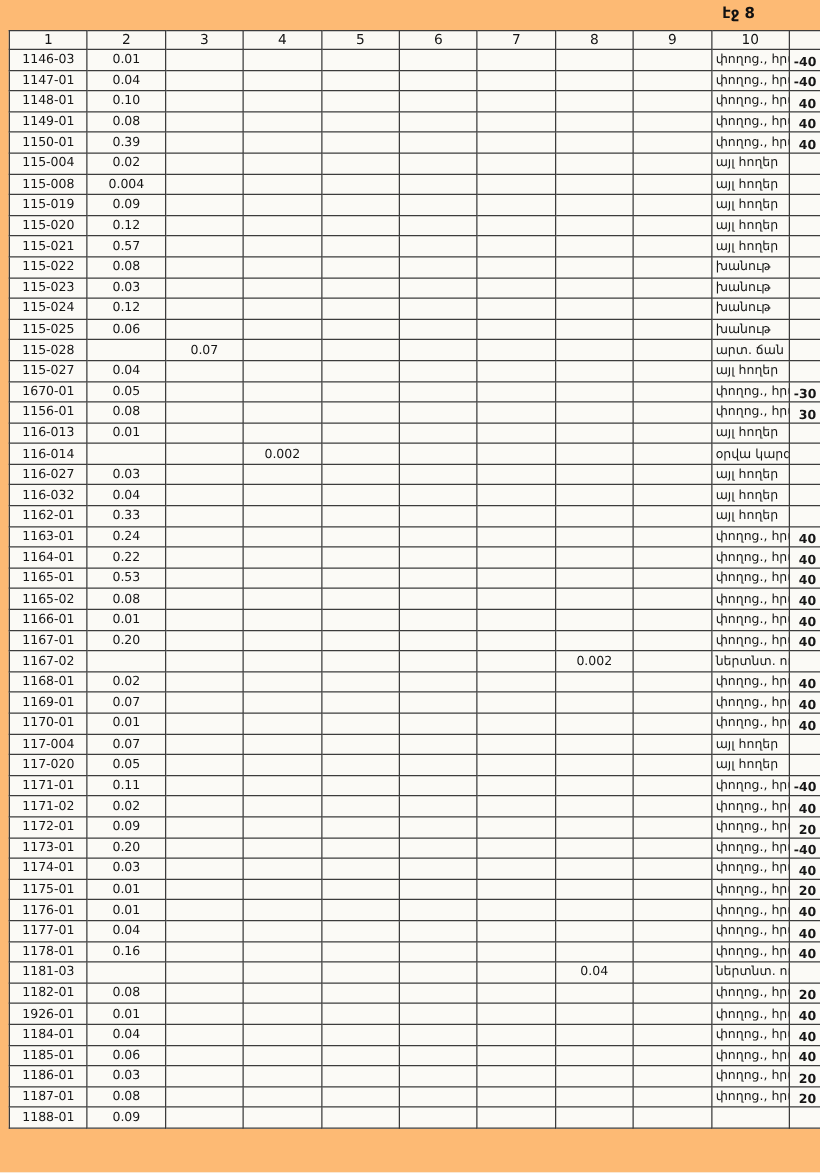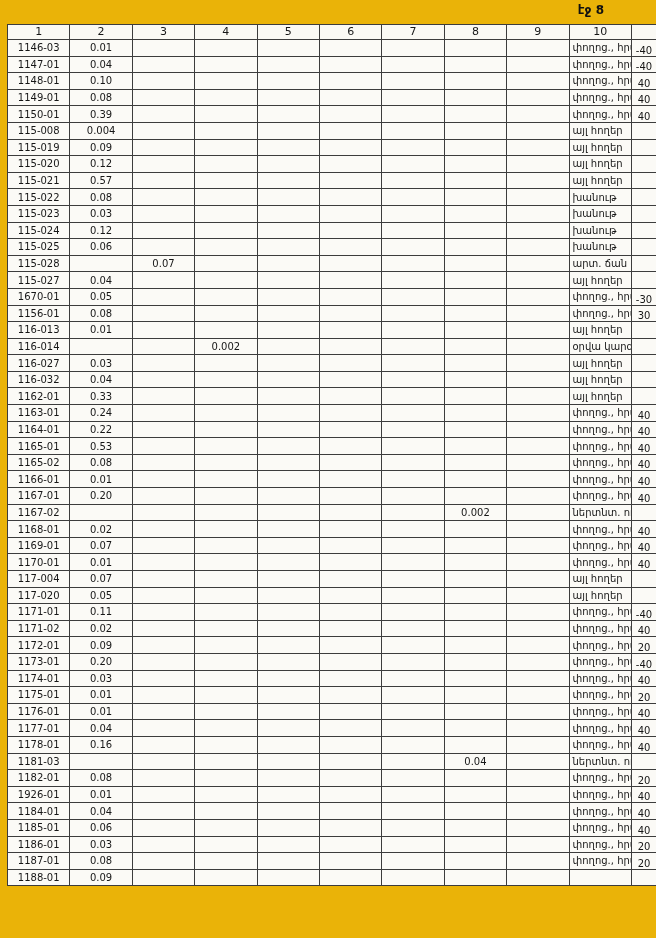--- a/index.html
+++ b/index.html
@@ -9,21 +9,21 @@
     height: 938px;
     overflow: hidden;
     background: #f7f6f2;
     font-family: "DejaVu Sans", sans-serif;
     color: #1b1b1b;
   }
   .page {
     position: relative;
     width: 656px;
     height: 938px;
-    background: #eab308;
+    background: #fdba74;
   }
   .page-label {
     position: absolute;
     top: 3px;
     right: 52px;
     font-size: 12px;
     font-weight: bold;
     color: #111;
   }
   table.grid {
@@ -61,23 +61,24 @@
   td.c7 { width: 34px; text-align: center; }
   td.c8 { width: 50px; text-align: center; }
   td.c9 { width: 46px; text-align: center; }
   td.c10 { width: 118px; text-align: left; font-size: 9.5px; }
   th.margin, td.margin {
     border: none;
     background: transparent;
     width: 18px;
     font-size: 8px;
     color: #2e2e2e;
-    text-align: center;
+    text-align: right;
     padding: 0 0 0 4px;
     vertical-align: bottom;
+    font-weight: bold;
   }
 </style>
 </head>
 <body>
 
 <div class="page">
   <div class="page-label">էջ 8</div>
 
   <table class="grid">
     <thead>
@@ -155,20 +156,33 @@
           <td class="c4"></td>
           <td class="c5"></td>
           <td class="c6"></td>
           <td class="c7"></td>
           <td class="c8"></td>
           <td class="c9"></td>
           <td class="c10">փողոց., հրապ.</td>
           <td class="margin">40</td>
         </tr>
         <tr>
+          <td class="c1">115-004</td>
+          <td class="c2">0.02</td>
+          <td class="c3"></td>
+          <td class="c4"></td>
+          <td class="c5"></td>
+          <td class="c6"></td>
+          <td class="c7"></td>
+          <td class="c8"></td>
+          <td class="c9"></td>
+          <td class="c10">այլ հողեր</td>
+          <td class="margin"></td>
+        </tr>
+        <tr>
           <td class="c1">115-008</td>
           <td class="c2">0.004</td>
           <td class="c3"></td>
           <td class="c4"></td>
           <td class="c5"></td>
           <td class="c6"></td>
           <td class="c7"></td>
           <td class="c8"></td>
           <td class="c9"></td>
           <td class="c10">այլ հողեր</td>

